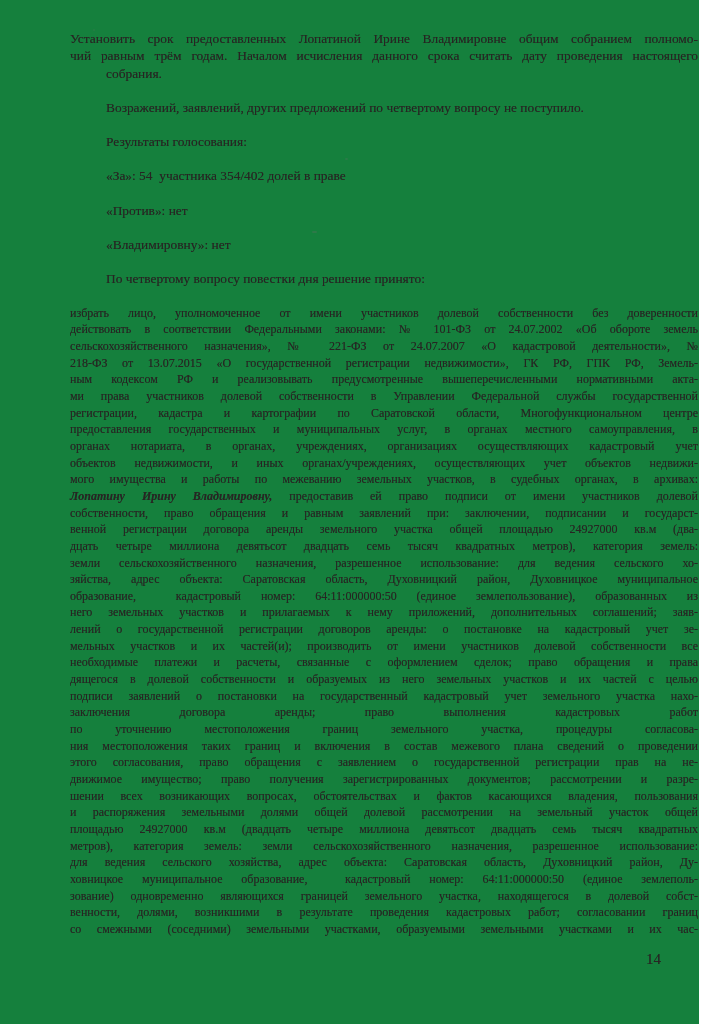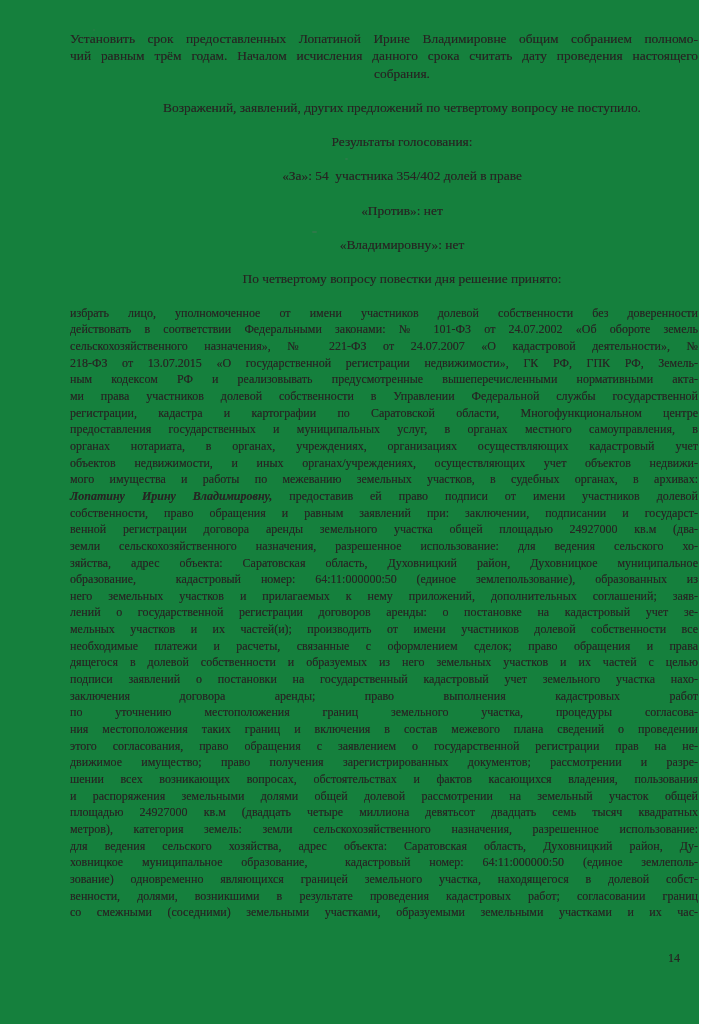--- a/index.html
+++ b/index.html
@@ -18,30 +18,30 @@
     top: 30px;
     width: 628px;
   }
   .line {
     font-size: 13.4px;
     line-height: 17.3px;
     text-shadow: 0 0 0.45px rgba(40,38,36,0.55);
     white-space: normal;
   }
   .jline { text-align: justify; text-align-last: justify; }
-  .lline { text-align: center; margin-left: 36px; }
+  .lline { text-align: left; margin-left: 36px; }
   .para { margin: 0 0 17px 0; }
   .bodyblock { margin-top: 14px; }
   .bodyblock .line { line-height: 16.65px; font-size: 12px; }
   .em { font-weight: bold; font-style: italic; margin-top: 44px; }
   .page-number {
     position: absolute;
     top: 951px;
-    right: 19px;
-    font-size: 12px;
+    right: 38px;
+    font-size: 15px;
     text-shadow: 0 0 0.45px rgba(40,38,36,0.55);
   }
   .speck {
     position: absolute;
     background: rgba(110,108,105,0.45);
     border-radius: 1px;
   }
   .speck-1 { left: 345px; top: 158px; width: 3px; height: 2px; opacity: .5; }
   .speck-2 { left: 312px; top: 231px; width: 5px; height: 2px; opacity: .6; }
   .speck-3 { left: 93px; top: 29px; width: 2px; height: 2px; opacity: .4; }
@@ -88,20 +88,21 @@
         <div class="line jline">ным кодексом РФ и реализовывать предусмотренные вышеперечисленными нормативными акта-</div>
         <div class="line jline">ми права участников долевой собственности в Управлении Федеральной службы государственной</div>
         <div class="line jline">регистрации, кадастра и картографии по Саратовской области, Многофункциональном центре</div>
         <div class="line jline">предоставления государственных и муниципальных услуг, в органах местного самоуправления, в</div>
         <div class="line jline">органах нотариата, в органах, учреждениях, организациях осуществляющих кадастровый учет</div>
         <div class="line jline">объектов недвижимости, и иных органах/учреждениях, осуществляющих учет объектов недвижи-</div>
         <div class="line jline">мого имущества и работы по межеванию земельных участков, в судебных органах, в архивах:</div>
         <div class="line jline"><span class="em">Лопатину Ирину Владимировну,</span> предоставив ей право подписи от имени участников долевой</div>
         <div class="line jline">собственности, право обращения и равным заявлений при: заключении, подписании и государст-</div>
         <div class="line jline">венной регистрации договора аренды земельного участка общей площадью 24927000 кв.м (два-</div>
+        <div class="line jline">дцать четыре миллиона девятьсот двадцать семь тысяч квадратных метров), категория земель:</div>
         <div class="line jline">земли сельскохозяйственного назначения, разрешенное использование: для ведения сельского хо-</div>
         <div class="line jline">зяйства, адрес объекта: Саратовская область, Духовницкий район, Духовницкое муниципальное</div>
         <div class="line jline">образование,&nbsp; кадастровый номер: 64:11:000000:50 (единое землепользование), образованных из</div>
         <div class="line jline">него земельных участков и прилагаемых к нему приложений, дополнительных соглашений; заяв-</div>
         <div class="line jline">лений о государственной регистрации договоров аренды: о постановке на кадастровый учет зе-</div>
         <div class="line jline">мельных участков и их частей(и); производить от имени участников долевой собственности все</div>
         <div class="line jline">необходимые платежи и расчеты, связанные с оформлением сделок; право обращения и права</div>
         <div class="line jline">дящегося в долевой собственности и образуемых из него земельных участков и их частей с целью</div>
         <div class="line jline">подписи заявлений о постановки на государственный кадастровый учет земельного участка нахо-</div>
         <div class="line jline">заключения договора аренды; право&nbsp;выполнения кадастровых работ</div>

